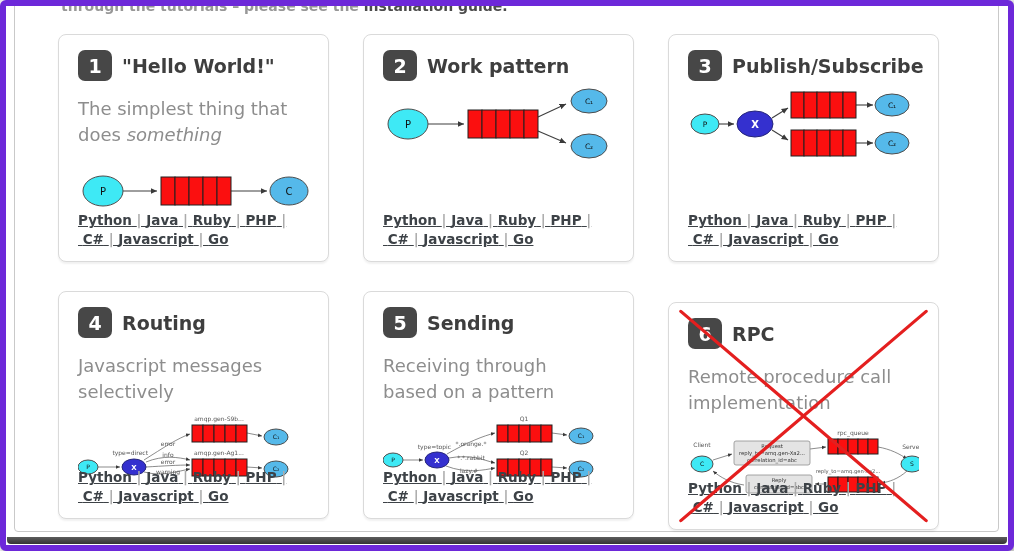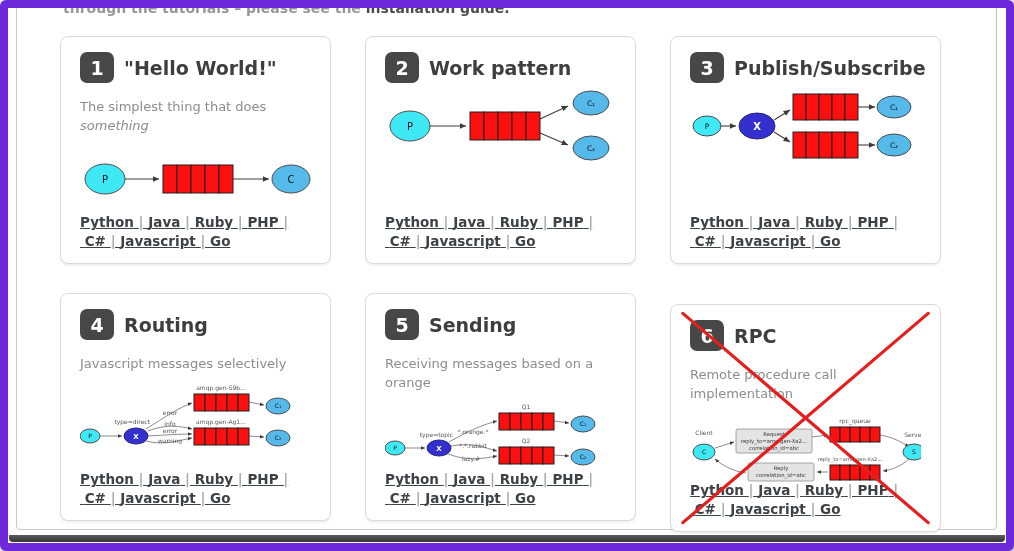--- a/index.html
+++ b/index.html
@@ -1,25 +1,25 @@
 <!DOCTYPE html>
 <html><head>
 <meta charset="utf-8">
 <style>
   html,body{margin:0;padding:0;width:1014px;height:551px;background:#ededed;font-family:"DejaVu Sans",sans-serif;}
-  .frame{position:absolute;inset:0;background:#fff;border:8px solid #6d28d9;border-radius:6px;box-sizing:border-box;overflow:hidden;box-shadow:2px 2px 4px rgba(0,0,0,.25);}
+  .frame{position:absolute;inset:0;background:#fff;border:6px solid #6d28d9;border-radius:6px;box-sizing:border-box;overflow:hidden;box-shadow:2px 2px 4px rgba(0,0,0,.25);}
   .inner{position:absolute;left:8px;top:-12px;right:9px;bottom:13px;border:1px solid #c9c9c9;border-radius:4px;}
   .footerbar{position:absolute;left:1px;right:1px;bottom:1px;height:7px;background:linear-gradient(#5c5c5c,#343434);border-radius:0 0 4px 4px;}
   .topnote{position:absolute;left:55px;top:-8px;font-size:14px;font-weight:bold;color:#979797;white-space:nowrap;}
   .topnote a{color:#4c4c4c;text-decoration:none;cursor:pointer;}
   .card{position:absolute;width:271px;height:228px;background:#fff;border:1px solid #dadada;border-radius:8px;box-shadow:0 2px 2px rgba(0,0,0,.06);padding:15px 19px;box-sizing:border-box;}
   .cardhead{display:flex;align-items:center;gap:10px;}
   .badge{min-width:34px;height:31px;background:#474747;color:#fff;border-radius:7px;font-size:19px;font-weight:bold;display:flex;align-items:center;justify-content:center;}
   .title{font-size:19px;font-weight:bold;color:#3e3e3e;white-space:nowrap;}
-  .desc{margin:15px 0 0;font-size:13px;color:#8d8d8d;line-height:1.45;width:95%;}
+  .desc{margin:15px 0 0;font-size:18px;color:#8d8d8d;line-height:1.45;width:95%;}
   .desc em{font-style:italic;}
   .dia{margin-top:6px;display:flex;justify-content:center;align-items:center;height:74px;}
   .langs{position:absolute;left:19px;bottom:12px;width:215px;font-size:13.5px;font-weight:bold;line-height:1.4;color:#3d4247;text-decoration:underline;}
   .langs a{color:#3d4247;text-decoration:none;cursor:pointer;}
   .sep{color:#ababab;}
   svg text{font-family:"DejaVu Sans",sans-serif;}
   .ellp{fill:#3ee9f5;stroke:#4d4d4d;stroke-width:1;}
   .ellc{fill:#55b9ea;stroke:#4d4d4d;stroke-width:1;}
   .ellx{fill:#3430cf;stroke:#26267a;stroke-width:1;}
   .qcell{fill:#fb0f0f;stroke:#202020;stroke-width:1;}
@@ -227,21 +227,21 @@
       <span class="sep">|&nbsp;</span><a>Javascript</a>
       <span class="sep">|&nbsp;</span><a>Go</a>
     </div>
   </div>
 
   <div class="card" style="left:357px;top:285px;">
     <div class="cardhead">
       <span class="badge">5</span>
       <span class="title">Sending</span>
     </div>
-    <p class="desc">Receiving messages based on a orange</p>
+    <p class="desc">Receiving through based on a pattern</p>
     <div class="dia">
       <svg width="240" height="76">
         <line class="lns" x1="20" y1="50" x2="40" y2="50"></line>
         <path class="lns" d="M64,44 C85,32 100,26 112,23"></path>
         <path class="lns" d="M66,48 C88,44 100,50 112,53"></path>
         <path class="lns" d="M63,56 C84,64 100,60 112,58"></path>
         <line class="lns" x1="169" y1="23" x2="184" y2="25"></line>
         <line class="lns" x1="169" y1="57" x2="184" y2="58"></line>
         <g>
           <rect class="qcell" x="114" y="15" width="11" height="17"></rect>

